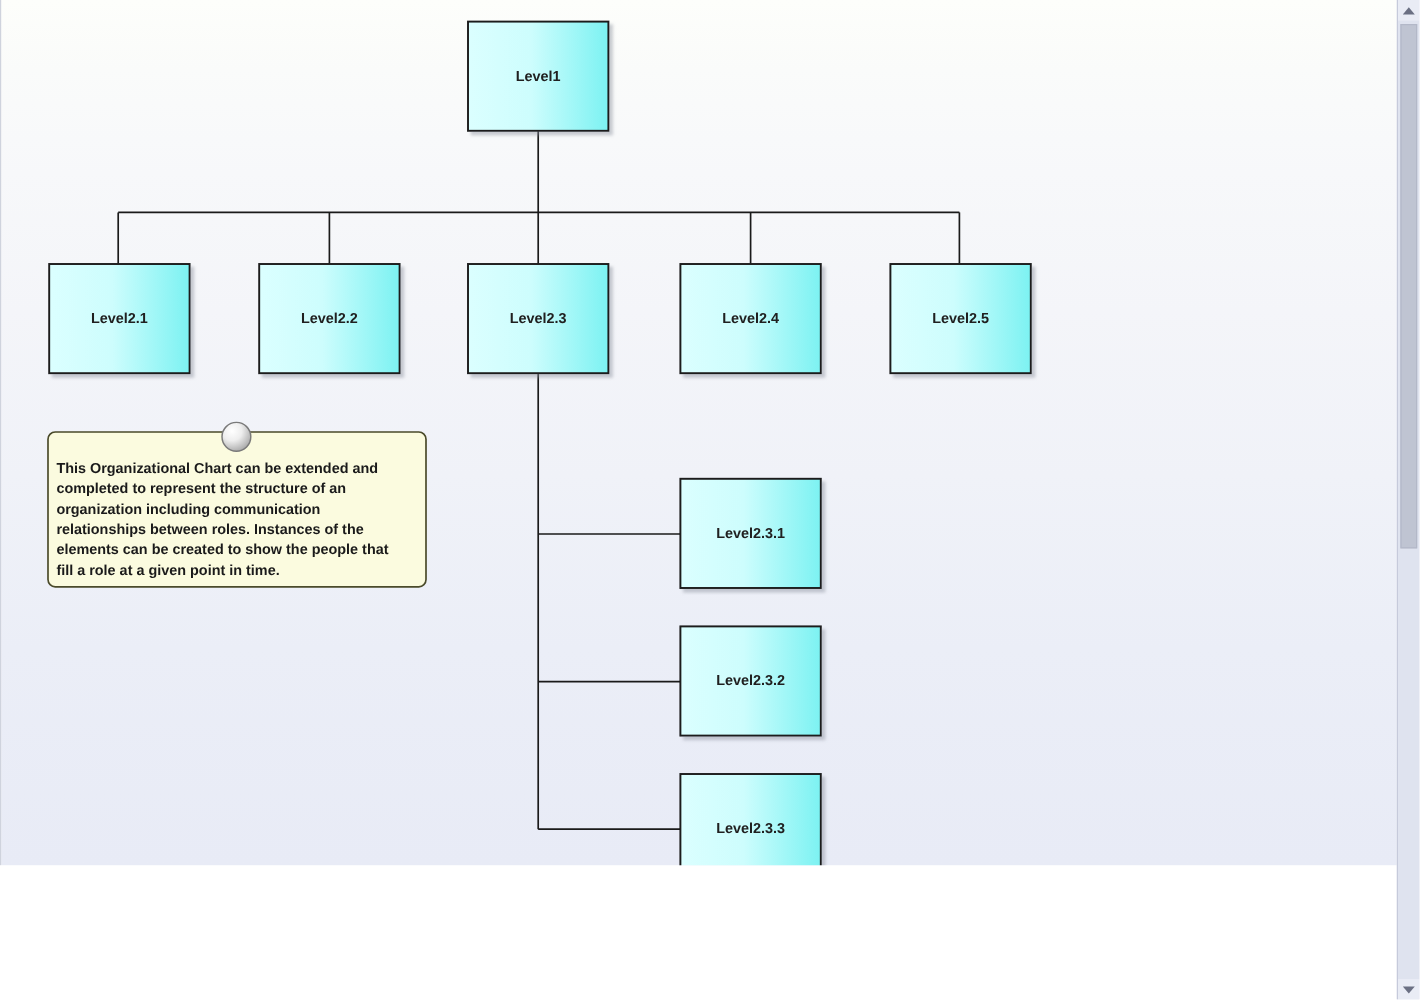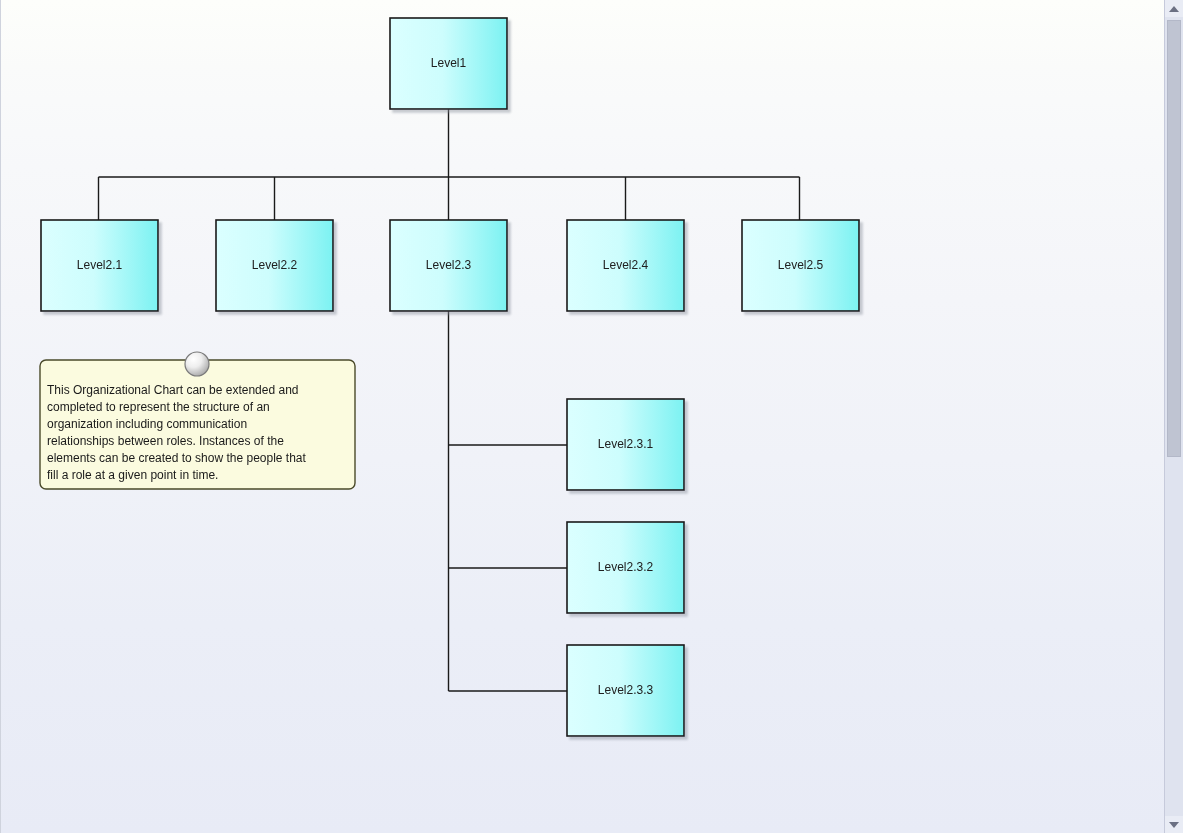--- a/index.html
+++ b/index.html
@@ -16,31 +16,32 @@
   #app {
     position: relative;
     width: 1183px;
     height: 833px;
     display: flex;
   }
   
   #canvas-wrap {
     position: relative;
     width: 1164px;
-    height: 833px;
+    height: 721px;
     overflow: hidden;
     background: linear-gradient(to bottom,
                 #fdfefb 0%,
                 #fafbfa 8%,
                 #f7f8fa 20%,
                 #f4f5f9 36%,
                 #f0f2f8 55%,
                 #ebeef7 75%,
                 #e8ebf6 100%);
     border-left: 1px solid #cfd3dd;
+    font-weight: bold;
   }
   #diagram { display: block; }
 
   
   #vscroll {
     position: relative;
     width: 19px;
     height: 833px;
     background: #e9ecf5;
     border-left: 1px solid #c6cadb;

